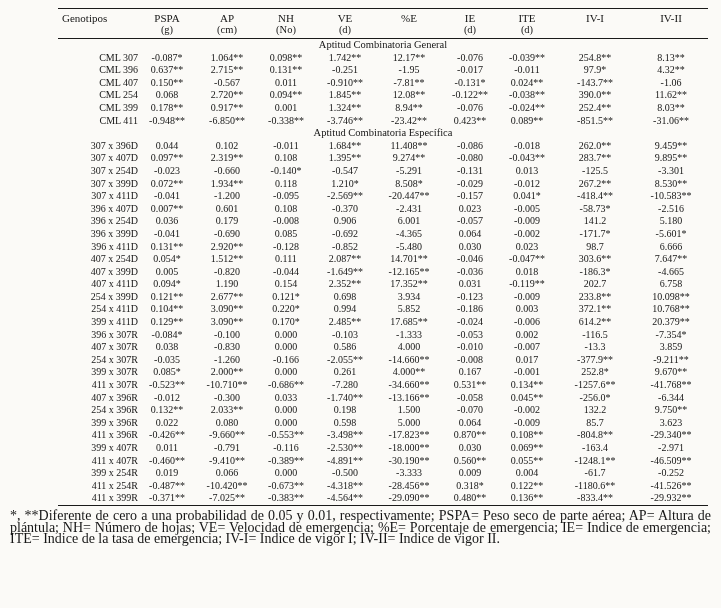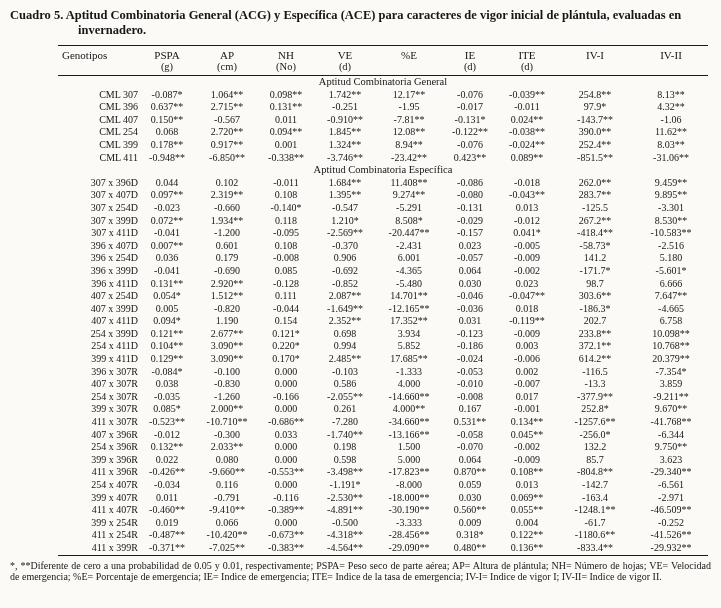--- a/index.html
+++ b/index.html
@@ -44,35 +44,31 @@
     font-size:10px;
     line-height:12.6px;
     text-align:center;
     white-space:nowrap;
     overflow:hidden;
   }
   td.genotype-cell { text-align:right; padding-left:4px; }
   td.section-label { text-align:center; font-size:10.5px;margin-top:19px; }
 
   .footnote {
-    font-size:10px;
+    font-size:14px;
     line-height:11.6px;
     margin-top:4px;
     text-align:justify;
   }
 </style>
 </head>
 <body>
 
 <div class="page">
 
-  <div class="title">
-    <span>Cuadro 5.</span>
-    <span>Aptitud Combinatoria General (ACG) y Específica (ACE) para caracteres de vigor inicial de plántula, evaluadas en invernadero.</span>
-  </div>
 
   <table>
     <colgroup>
       <col style="width:80px">
       <col style="width:58px">
       <col style="width:62px">
       <col style="width:56px">
       <col style="width:62px">
       <col style="width:66px">
       <col style="width:56px">
@@ -485,32 +481,20 @@
           <td class="value-cell">-9.660**</td>
           <td class="value-cell">-0.553**</td>
           <td class="value-cell">-3.498**</td>
           <td class="value-cell">-17.823**</td>
           <td class="value-cell">0.870**</td>
           <td class="value-cell">0.108**</td>
           <td class="value-cell">-804.8**</td>
           <td class="value-cell">-29.340**</td>
         </tr>
         <tr>
-          <td class="genotype-cell">254 x 407R</td>
-          <td class="value-cell">-0.034</td>
-          <td class="value-cell">0.116</td>
-          <td class="value-cell">0.000</td>
-          <td class="value-cell">-1.191*</td>
-          <td class="value-cell">-8.000</td>
-          <td class="value-cell">0.059</td>
-          <td class="value-cell">0.013</td>
-          <td class="value-cell">-142.7</td>
-          <td class="value-cell">-6.561</td>
-        </tr>
-        <tr>
           <td class="genotype-cell">399 x 407R</td>
           <td class="value-cell">0.011</td>
           <td class="value-cell">-0.791</td>
           <td class="value-cell">-0.116</td>
           <td class="value-cell">-2.530**</td>
           <td class="value-cell">-18.000**</td>
           <td class="value-cell">0.030</td>
           <td class="value-cell">0.069**</td>
           <td class="value-cell">-163.4</td>
           <td class="value-cell">-2.971</td>

